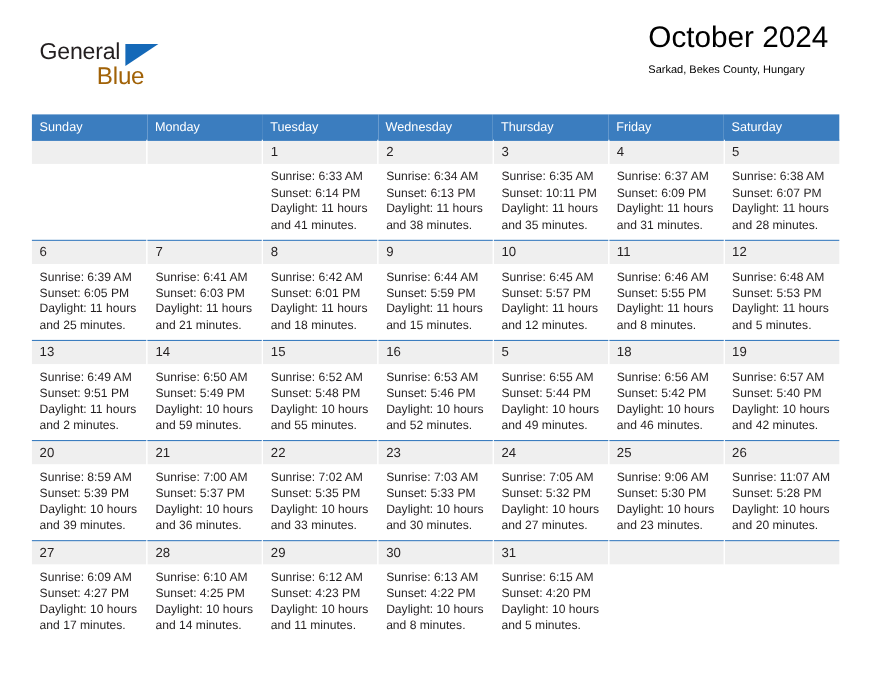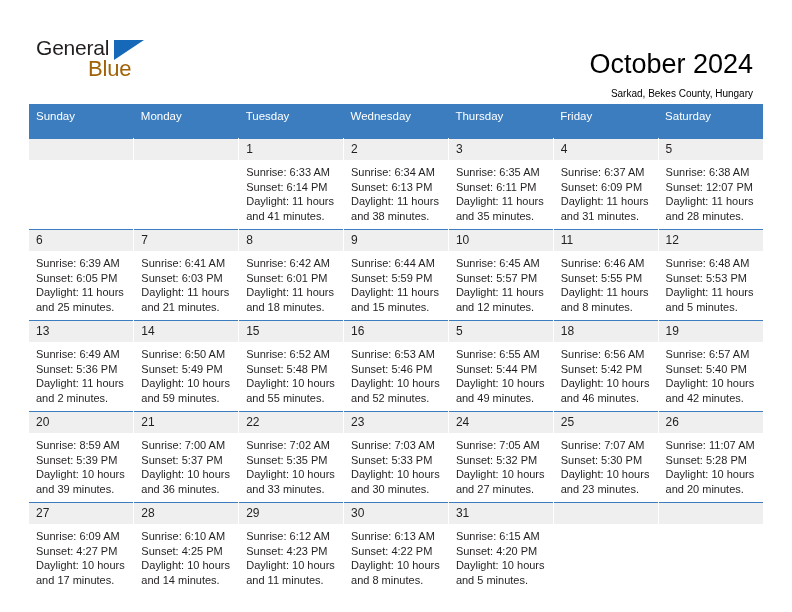--- a/index.html
+++ b/index.html
@@ -62,22 +62,22 @@
     top: 21px;
     font-size: 22px;
     color: #a16207;
     letter-spacing: -0.2px;
     line-height: 24px;
   }
 
   .title-block {
     position: absolute;
     right: 39px;
-    top: 48px;
-    text-align: right;
+    top: 18px;
+    text-align: left;
   }
   .cal-title {
     font-size: 27px;
     font-weight: normal;
     color: #000000;
     line-height: 32px;
     white-space: nowrap;
   }
   .cal-subtitle {
     margin-top: 5px;
@@ -95,21 +95,21 @@
     width: 734px;
     border-collapse: collapse;
     table-layout: fixed;
   }
   .calendar th {
     background: #3b7dbf;
     color: #ffffff;
     font-size: 11.5px;
     font-weight: normal;
     text-align: left;
-    padding: 5px 0 16px 7px;
+    padding: 5px 0 5px 7px;
     height: 13px;
     border: none;
   }
 
   .week-row td {
     vertical-align: top;
     padding: 0;
     border-top: 1px solid #3b7dbf;
     border-right: 1px solid #ffffff;
     height: 90px;
@@ -201,39 +201,39 @@
               <div>Sunrise: 6:34 AM</div>
               <div>Sunset: 6:13 PM</div>
               <div>Daylight: 11 hours</div>
               <div>and 38 minutes.</div>
             </div>
           </td>
           <td>
             <div class="daynum">3</div>
             <div class="details">
               <div>Sunrise: 6:35 AM</div>
-              <div>Sunset: 6:11 PM</div>
+              <div>Sunset: 10:11 PM</div>
               <div>Daylight: 11 hours</div>
               <div>and 35 minutes.</div>
             </div>
           </td>
           <td>
             <div class="daynum">4</div>
             <div class="details">
               <div>Sunrise: 6:37 AM</div>
               <div>Sunset: 6:09 PM</div>
               <div>Daylight: 11 hours</div>
               <div>and 31 minutes.</div>
             </div>
           </td>
           <td>
             <div class="daynum">5</div>
             <div class="details">
               <div>Sunrise: 6:38 AM</div>
-              <div>Sunset: 12:07 PM</div>
+              <div>Sunset: 6:07 PM</div>
               <div>Daylight: 11 hours</div>
               <div>and 28 minutes.</div>
             </div>
           </td>
         </tr>
         <tr class="week-row">
           <td>
             <div class="daynum">6</div>
             <div class="details">
               <div>Sunrise: 6:39 AM</div>
@@ -295,21 +295,21 @@
               <div>Daylight: 11 hours</div>
               <div>and 5 minutes.</div>
             </div>
           </td>
         </tr>
         <tr class="week-row">
           <td>
             <div class="daynum">13</div>
             <div class="details">
               <div>Sunrise: 6:49 AM</div>
-              <div>Sunset: 5:36 PM</div>
+              <div>Sunset: 9:51 PM</div>
               <div>Daylight: 11 hours</div>
               <div>and 2 minutes.</div>
             </div>
           </td>
           <td>
             <div class="daynum">14</div>
             <div class="details">
               <div>Sunrise: 6:50 AM</div>
               <div>Sunset: 5:49 PM</div>
               <div>Daylight: 10 hours</div>
@@ -404,21 +404,21 @@
             <div class="details">
               <div>Sunrise: 7:05 AM</div>
               <div>Sunset: 5:32 PM</div>
               <div>Daylight: 10 hours</div>
               <div>and 27 minutes.</div>
             </div>
           </td>
           <td>
             <div class="daynum">25</div>
             <div class="details">
-              <div>Sunrise: 7:07 AM</div>
+              <div>Sunrise: 9:06 AM</div>
               <div>Sunset: 5:30 PM</div>
               <div>Daylight: 10 hours</div>
               <div>and 23 minutes.</div>
             </div>
           </td>
           <td>
             <div class="daynum">26</div>
             <div class="details">
               <div>Sunrise: 11:07 AM</div>
               <div>Sunset: 5:28 PM</div>

